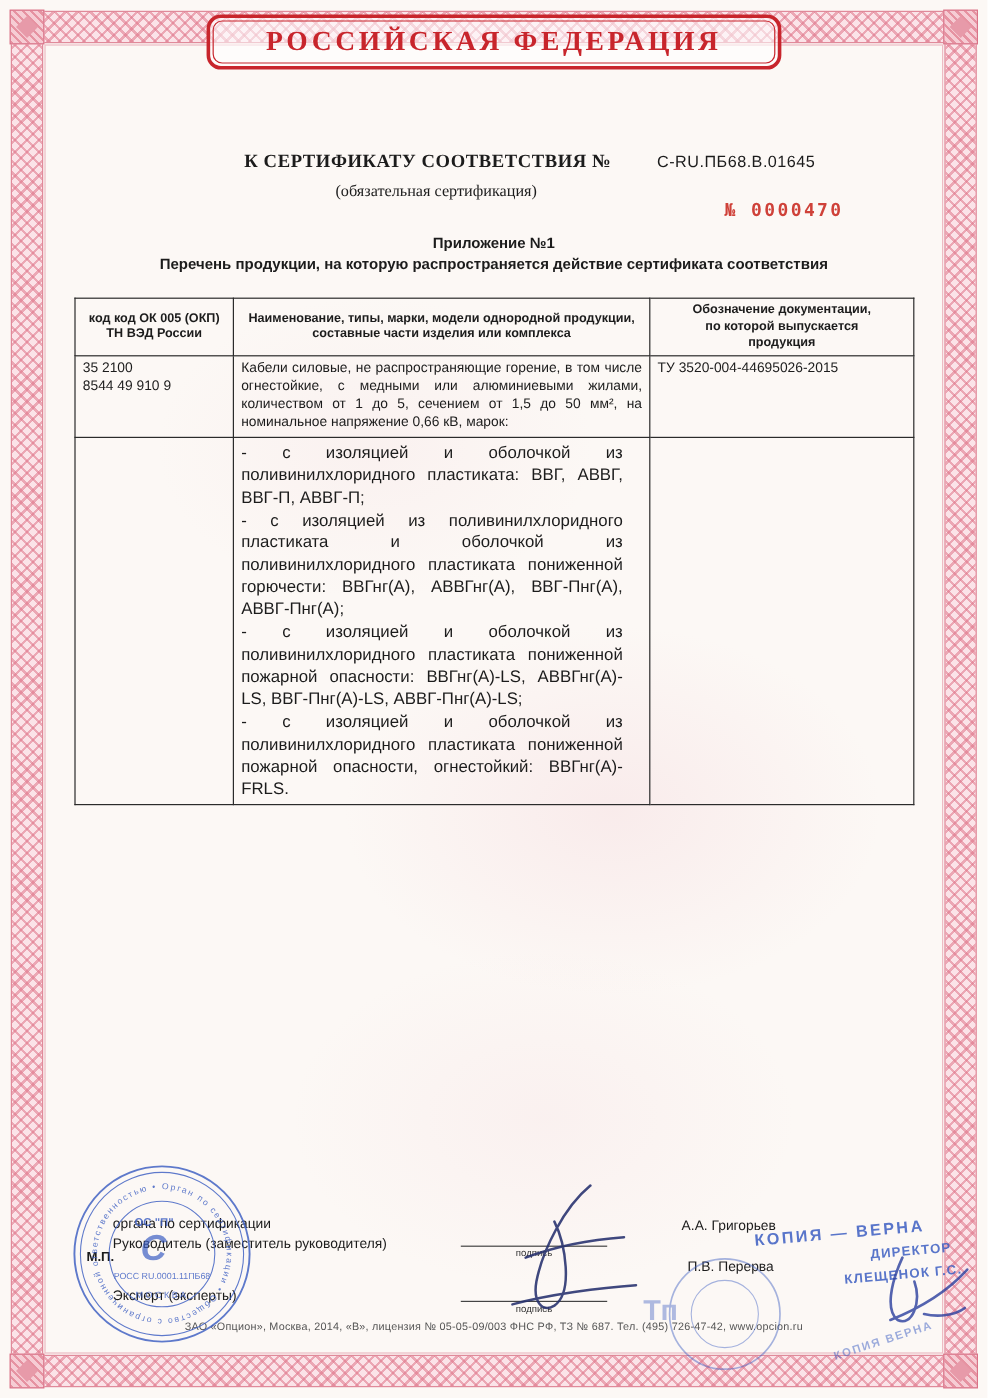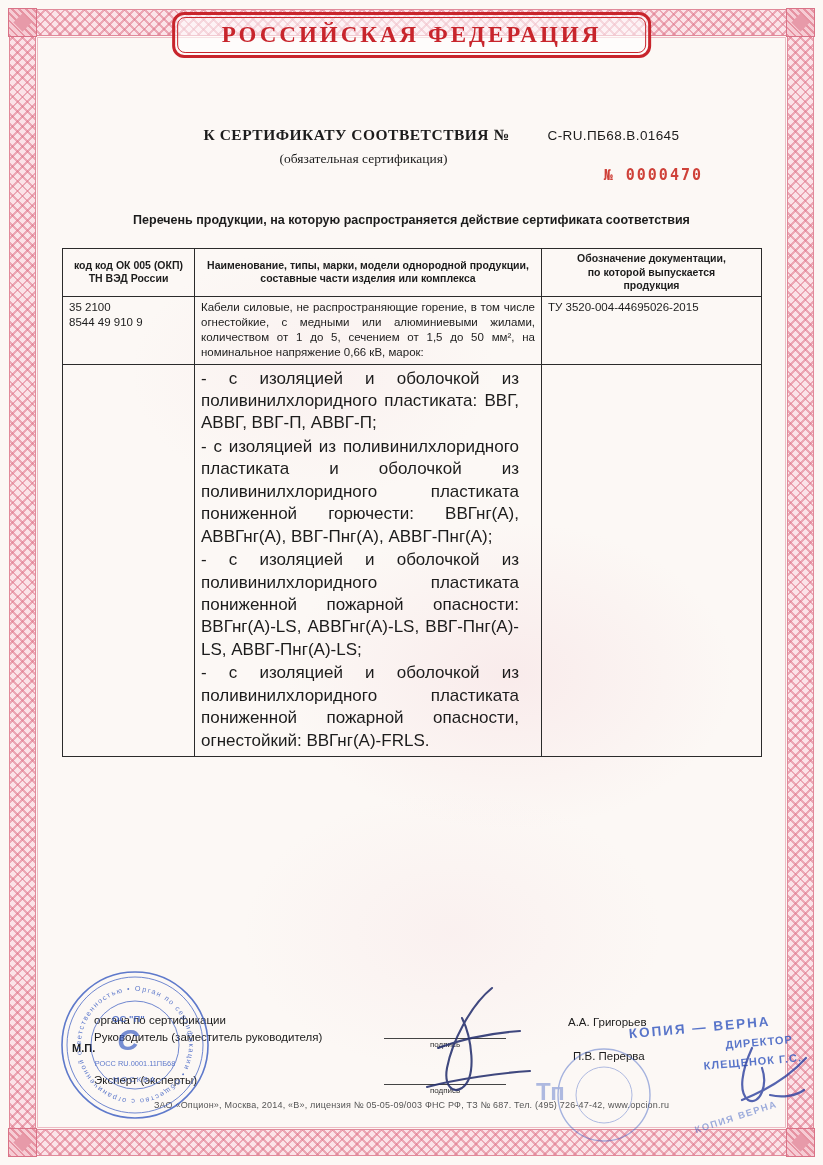--- a/index.html
+++ b/index.html
@@ -50,21 +50,21 @@
 
   
   table.products{position:absolute;top:248px;left:62px;width:699px;border-collapse:collapse;table-layout:fixed;}
   table.products th,table.products td{border:1px solid #2b2b2b;vertical-align:top;padding:3px 6px;}
   table.products th{font-size:10.5px;font-weight:bold;text-align:center;vertical-align:middle;
     white-space:pre-line;line-height:1.3;}
   .col1{width:132px;} .col2{width:347px;} .col3{width:220px;}
   .codes{font-size:11.5px;line-height:1.35;}
   .desc{font-size:11.5px;line-height:1.32;text-align:justify;margin-top:46px;}
   .doc-cell{font-size:11.5px;line-height:1.3;}
-  .marks div{font-size:17px;line-height:1.32;text-align:justify;margin:0 16px 1px 0;}
+  .marks div{font-size:14px;line-height:1.32;text-align:justify;margin:0 16px 1px 0;}
   td.empty{height:148px;}
 
   
   .sign-area{position:absolute;left:36px;right:36px;top:1002px;height:110px;font-size:11.5px;}
   .role1{position:absolute;left:58px;top:10px;line-height:1.5;}
   .mp{position:absolute;left:36px;top:40px;font-weight:bold;font-size:11px;}
   .sig-line{position:absolute;border-bottom:1px solid #444;width:122px;height:0;}
   .sig-line .cap{position:absolute;top:2px;left:0;right:0;text-align:center;font-size:8px;color:#333;}
   .line1{left:348px;top:36px;} .line2{left:348px;top:82px;}
   .name1{position:absolute;left:532px;top:14px;}
@@ -98,20 +98,21 @@
   </div>
 
 
   <div class="cert-line">
     <span class="cert-label">К СЕРТИФИКАТУ СООТВЕТСТВИЯ  №</span>
     <span class="cert-number">С-RU.ПБ68.В.01645</span>
   </div>
   <div class="cert-mode">(обязательная сертификация)</div>
   <div class="form-number">№ 0000470</div>
 
+  <div class="appendix-no">Приложение №1</div>
   <div class="appendix-title">Перечень продукции, на которую распространяется действие сертификата соответствия</div>
 
   <table class="products">
     <colgroup>
         <col class="col1">
         <col class="col2">
         <col class="col3">
       </colgroup>
     <thead>
       <tr>

